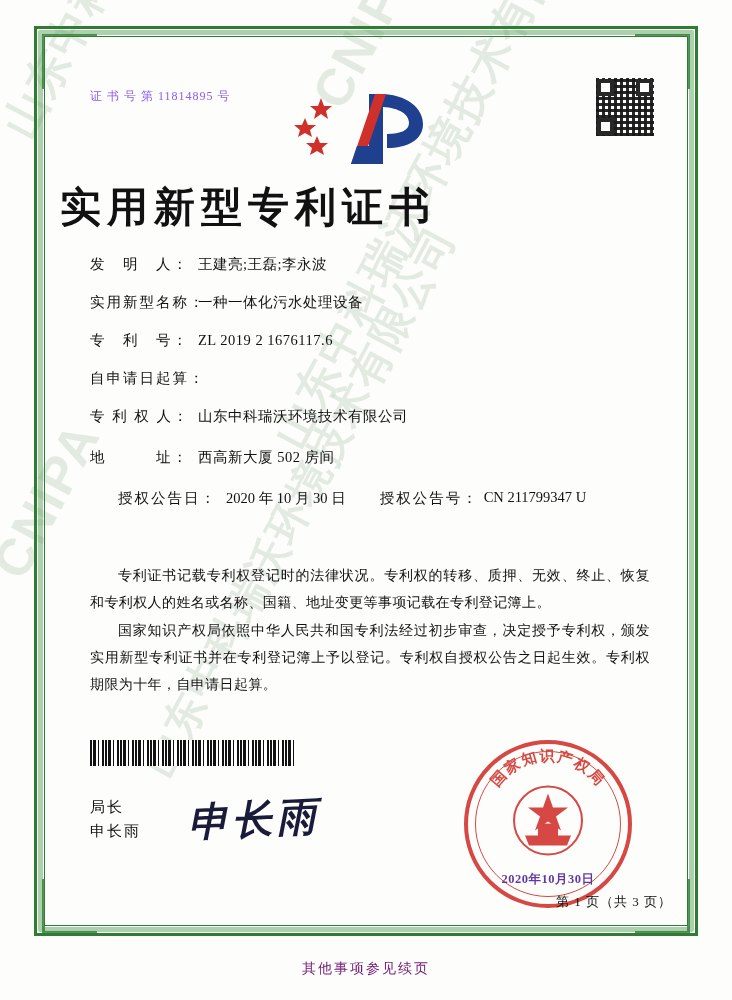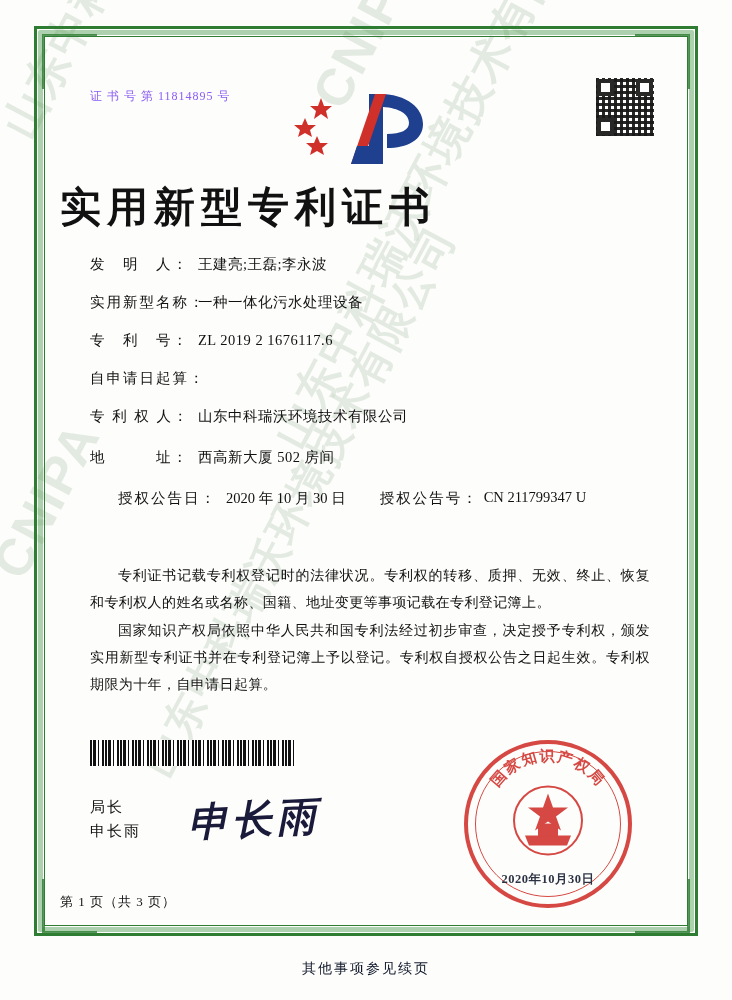--- a/index.html
+++ b/index.html
@@ -248,43 +248,43 @@
     font-size: 15px;
     font-family: "Liberation Serif", serif;
     font-weight: bold;
     letter-spacing: 2px;
   }
   .seal-date {
     position: absolute;
     left: 0; right: 0;
     bottom: 16px;
     text-align: center;
-    color: #0f172a;
+    color: #4c1d95;
     font-size: 12.5px;
     font-weight: bold;
     letter-spacing: .5px;
   }
 
   .page-num {
     position: absolute;
     left: 0; right: 0;
     top: 843px;
-    text-align: left;
+    text-align: right;
     font-size: 13px;
     color: #111;
     letter-spacing: 1px;
   }
 
   .footer-note {
     position: absolute;
     left: 0; right: 0;
     top: 960px;
     text-align: center;
     font-size: 14px;
-    color: #0f172a;
+    color: #701a75;
     letter-spacing: 2px;
     z-index: 6;
   }
 </style>
 </head>
 <body>
 
 <div class="page">
 
   <div class="watermarks">

